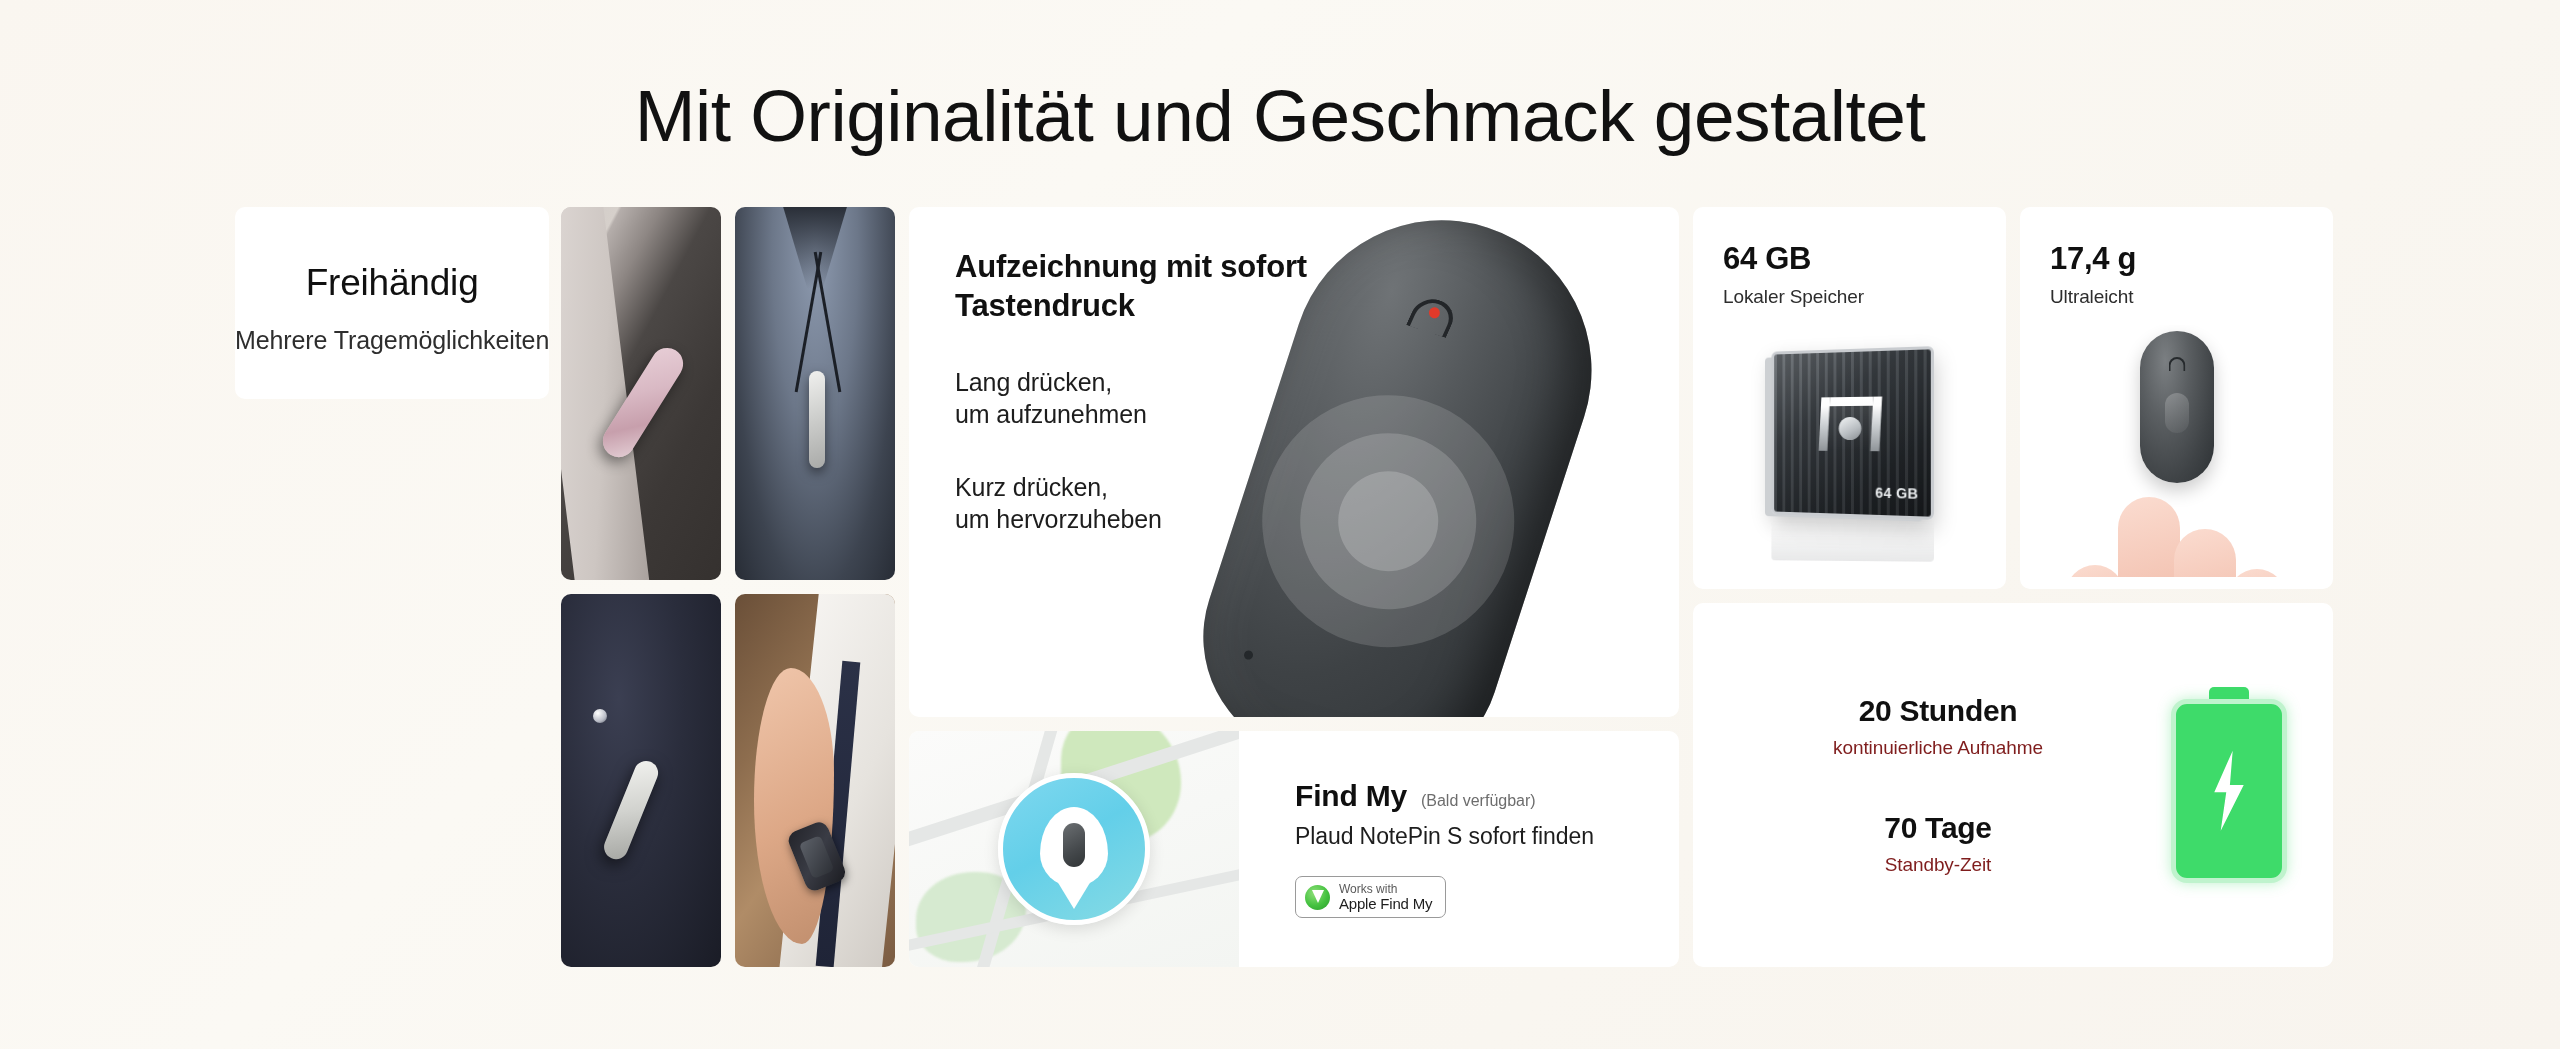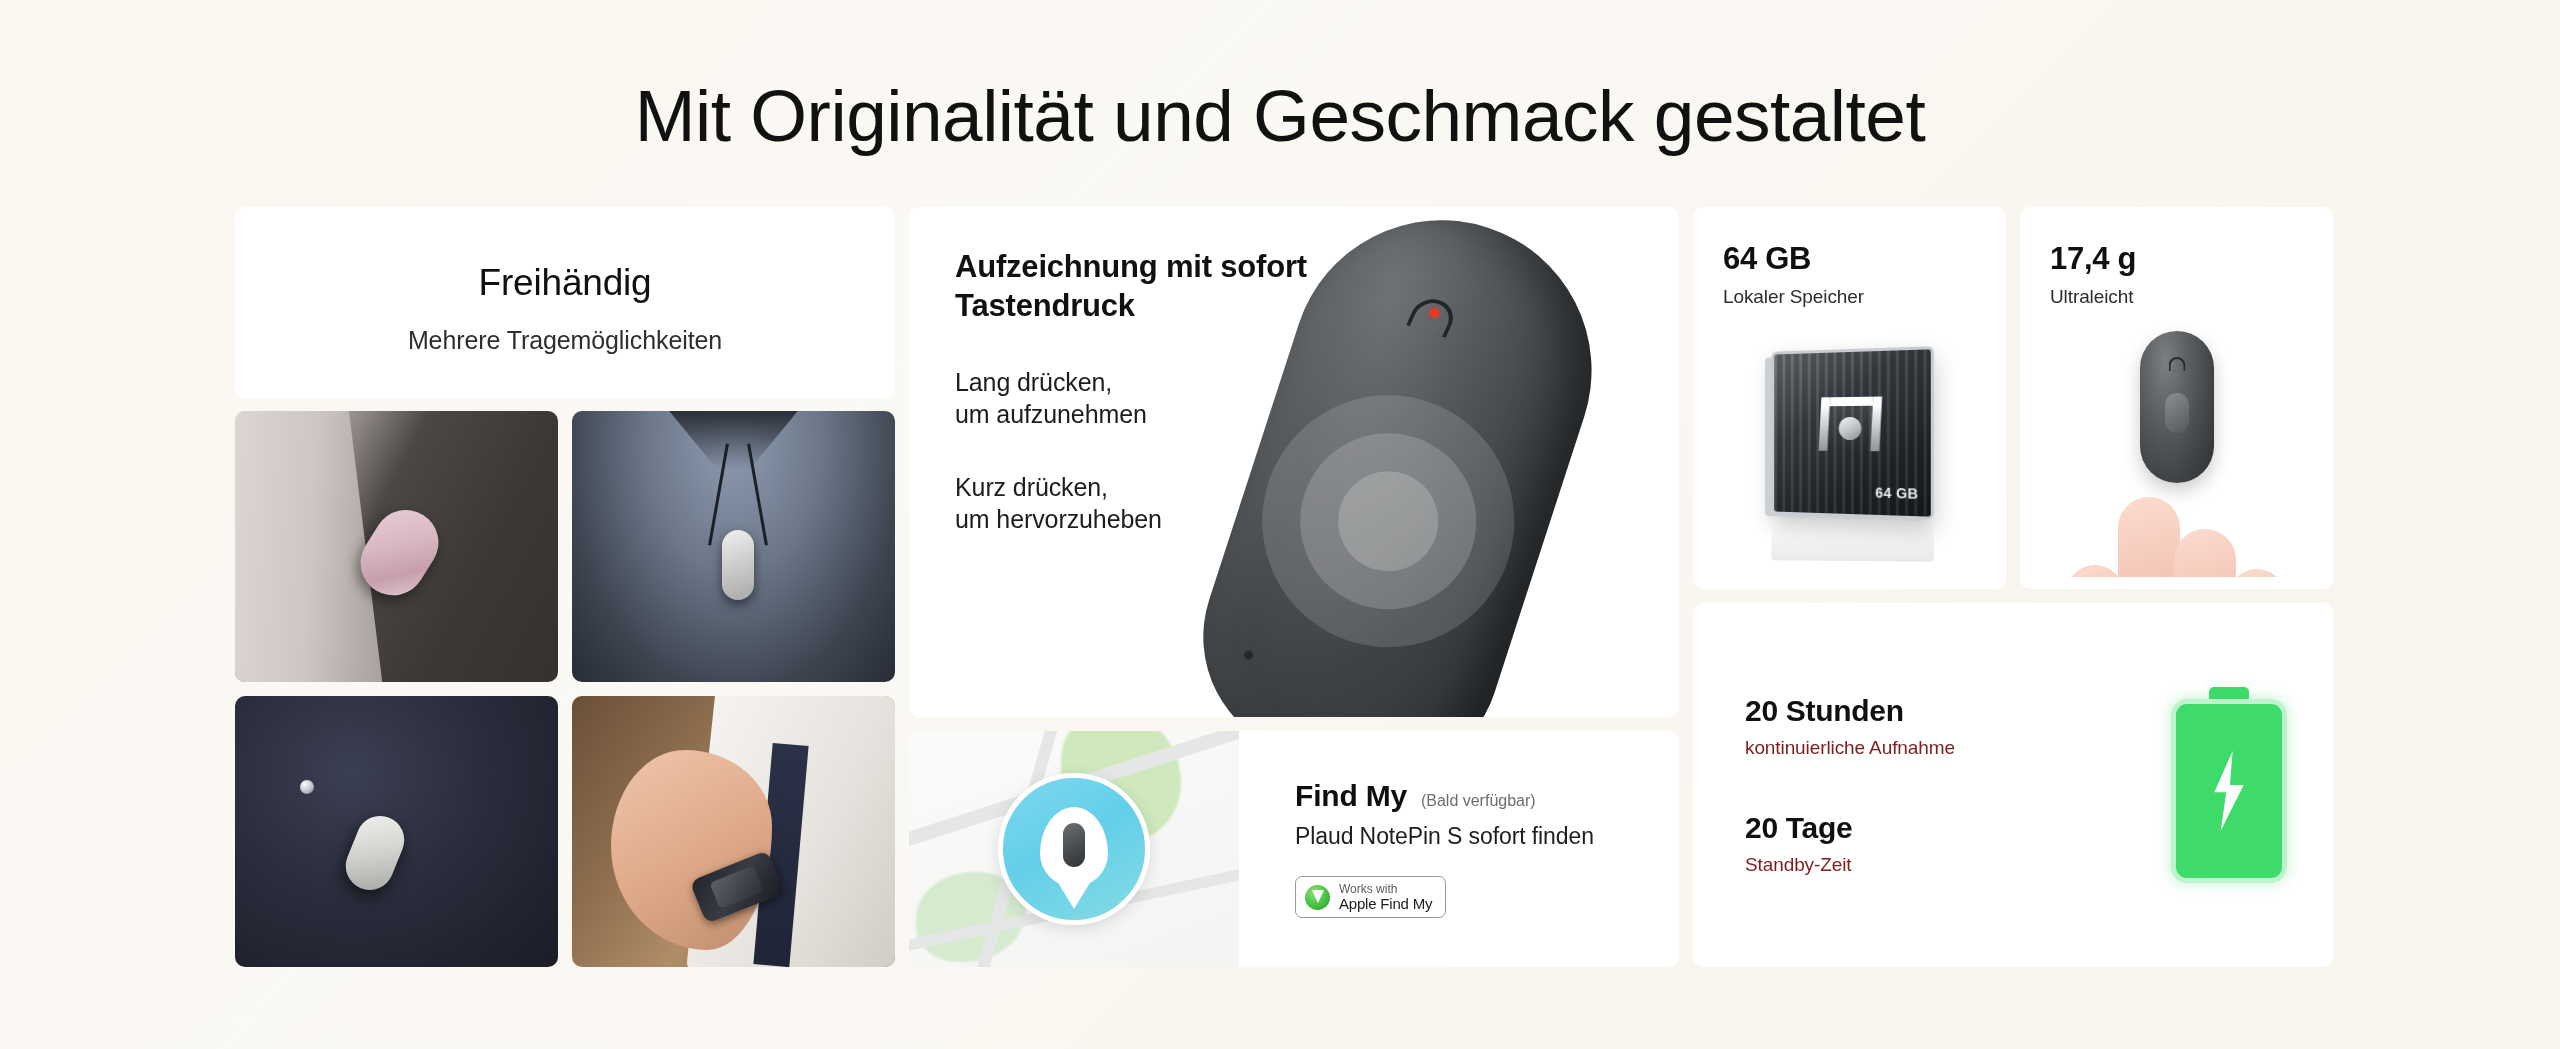--- a/index.html
+++ b/index.html
@@ -40,21 +40,21 @@
   }
 
   .card {
     background: #ffffff;
     border-radius: 10px;
     overflow: hidden;
     position: relative;
   }
 
   
-  .col1 { display: flex; flex-direction: column; gap: 12px; text-align: right; }
+  .col1 { display: flex; flex-direction: row; gap: 12px; text-align: right; }
 
   .hands-free-card {
     height: 192px;
     display: flex;
     flex-direction: column;
     align-items: center;
     justify-content: center;
     padding-top: 12px;
   }
   .hands-free-title {
@@ -498,21 +498,21 @@
   .hand-shape .f4 { left: 196px; height: 100px; width: 58px; }
 
   
   .battery-card {
     flex: 1;
     display: flex;
     align-items: center;
     padding: 0 46px 0 52px;
     gap: 40px;
   }
-  .battery-text { flex: 1; }
+  .battery-text { flex: 1; text-align: center; }
   .batt-block + .batt-block { margin-top: 52px; }
   .batt-value { font-size: 30px; font-weight: 600; color: #101010; letter-spacing: -0.3px; }
   .batt-label { font-size: 19px; font-weight: 300; color: #7f1d1d; margin-top: 9px; letter-spacing: -0.1px; }
 
   .battery-icon {
     position: relative;
     width: 116px; height: 196px;
     flex: none;
   }
   .battery-icon .cap {
@@ -666,21 +666,21 @@
       </div>
     </div>
 
     <div class="card battery-card">
       <div class="battery-text">
         <div class="batt-block">
           <div class="batt-value">20 Stunden</div>
           <div class="batt-label">kontinuierliche Aufnahme</div>
         </div>
         <div class="batt-block">
-          <div class="batt-value">20 Tage</div>
+          <div class="batt-value">70 Tage</div>
           <div class="batt-label">Standby-Zeit</div>
         </div>
       </div>
       <div class="battery-icon">
         <div class="cap"></div>
         <div class="shell">
           <div class="bolt"></div>
         </div>
       </div>
     </div>

